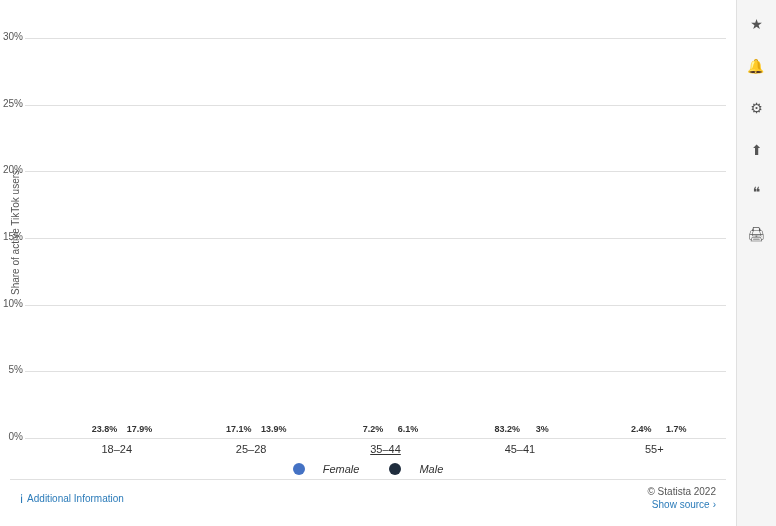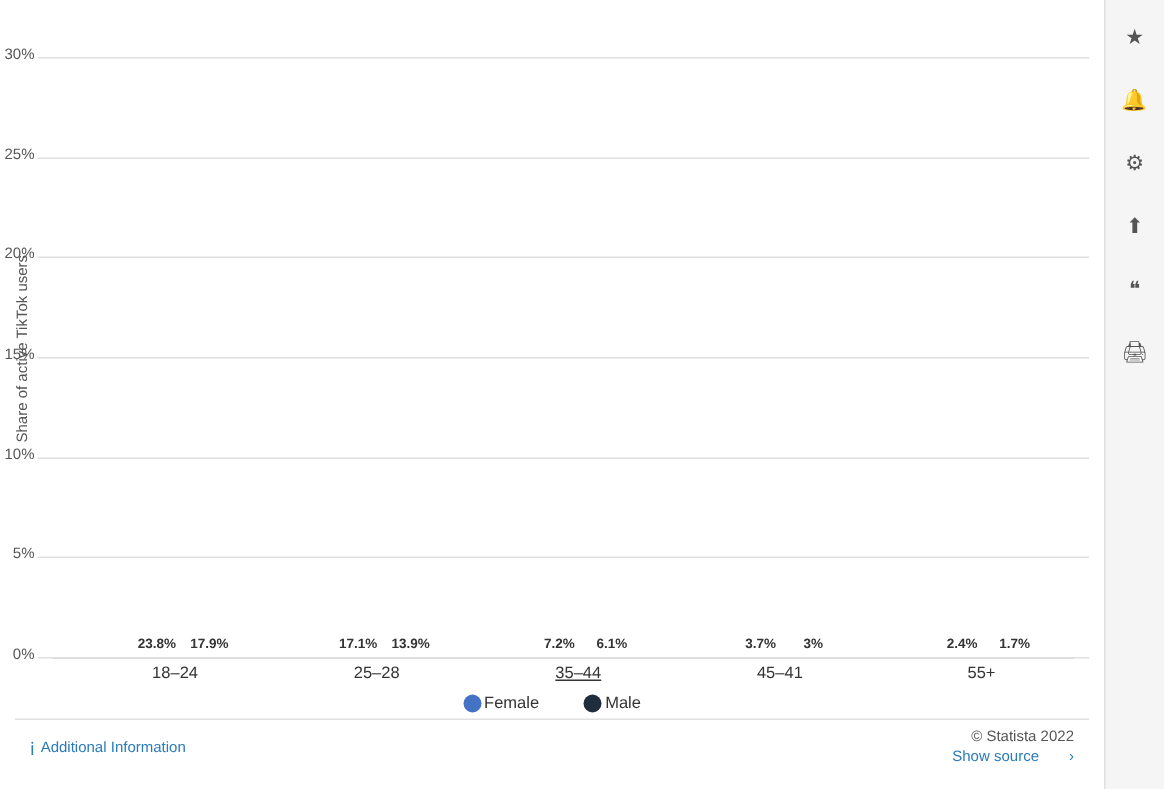--- a/index.html
+++ b/index.html
@@ -95,23 +95,24 @@
       display: flex;
       justify-content: center;
       gap: 30px;
       margin-top: 8px;
       margin-bottom: 4px;
     }
 
     .legend-item {
       display: flex;
       align-items: center;
-      gap: 2px;
+      gap: 18px;
       font-size: 11px;
       color: #333;
+      font-style: italic;
     }
 
     .legend-dot {
       width: 12px;
       height: 12px;
       border-radius: 50%;
     }
 
     .bottom-bar {
       display: flex;
@@ -142,21 +143,21 @@
       color: #555;
       font-size: 10px;
     }
 
     .show-source {
       color: #2b7bb9;
       font-size: 10px;
       cursor: pointer;
       display: flex;
       align-items: flex-end;
-      gap: 20px;
+      gap: 3px;
     }
 
     .x-axis-line {
       border-top: 1px solid #aaa;
       margin: 0 10px;
     }
   </style>
 </head>
 <body>
 
@@ -211,21 +212,21 @@
                 <div style="display: flex; align-items: flex-end; gap: 3px;">
                   <div style="width: 32px; height: 24%; background-color: rgb(68, 114, 196); position: relative;">
                     <span style="position: absolute; top: -14px; left: 50%; transform: translateX(-50%); font-size: 9px; font-weight: bold; white-space: nowrap; color: rgb(51, 51, 51);">7.2%</span>
                   </div>
                   <div style="width: 32px; height: 20.3333%; background-color: rgb(31, 45, 61); position: relative;">
                     <span style="position: absolute; top: -14px; left: 50%; transform: translateX(-50%); font-size: 9px; font-weight: bold; white-space: nowrap; color: rgb(51, 51, 51);">6.1%</span>
                   </div>
                 </div>
                 <div style="display: flex; align-items: flex-end; gap: 3px;">
                   <div style="width: 32px; height: 12.3333%; background-color: rgb(68, 114, 196); position: relative;">
-                    <span style="position: absolute; top: -14px; left: 50%; transform: translateX(-50%); font-size: 9px; font-weight: bold; white-space: nowrap; color: rgb(51, 51, 51);">3.7%</span>
+                    <span style="position: absolute; top: -14px; left: 50%; transform: translateX(-50%); font-size: 9px; font-weight: bold; white-space: nowrap; color: rgb(51, 51, 51);">83.2%</span>
                   </div>
                   <div style="width: 32px; height: 10%; background-color: rgb(31, 45, 61); position: relative;">
                     <span style="position: absolute; top: -14px; left: 50%; transform: translateX(-50%); font-size: 9px; font-weight: bold; white-space: nowrap; color: rgb(51, 51, 51);">3%</span>
                   </div>
                 </div>
                 <div style="display: flex; align-items: flex-end; gap: 3px;">
                   <div style="width: 32px; height: 8%; background-color: rgb(68, 114, 196); position: relative;">
                     <span style="position: absolute; top: -14px; left: 50%; transform: translateX(-50%); font-size: 9px; font-weight: bold; white-space: nowrap; color: rgb(51, 51, 51);">2.4%</span>
                   </div>
                   <div style="width: 32px; height: 5.66667%; background-color: rgb(31, 45, 61); position: relative;">

